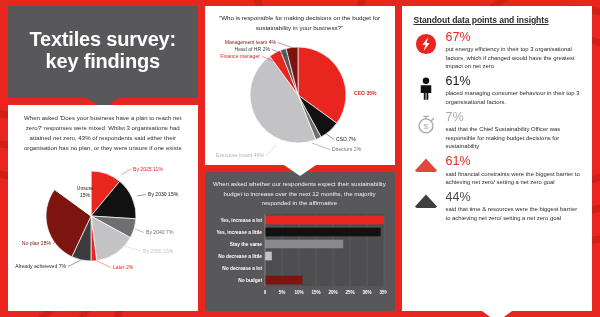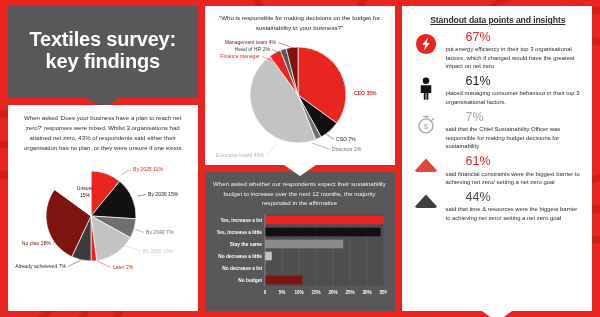--- a/index.html
+++ b/index.html
@@ -65,26 +65,26 @@
   .pie2-svg { position:absolute; left:50%; top:0; transform:translateX(-50%); }
 
   .bar-card { flex:1; background:#58585a; padding:7px 8px 5px 8px; display:flex; flex-direction:column; }
   .bar-intro { font-size:6.1px; line-height:1.6; color:#f2f2f2; text-align:center; margin-bottom:4px; }
   .bar-chart { flex:1; position:relative; }
 
   
   .right-card { flex:1; padding:9px 10px 4px 12px; }
   .right-title {
     font-size:8.6px; font-weight:bold; color:#2d2d2d; text-decoration:underline;
-    margin-bottom:6px; letter-spacing:-0.1px;text-align:center;
+    margin-bottom:6px; letter-spacing:-0.1px;
   }
   .insight { display:flex; gap:8px; margin-bottom:5px; align-items:flex-start; }
   .ins-icon { width:24px; min-width:24px; padding-top:2px; display:flex; justify-content:center; }
   .ins-body { flex:1; }
-  .ins-pct { font-size:12.5px; line-height:1.05; font-weight:normal; margin-bottom:1px;margin-left:20px; }
+  .ins-pct { font-size:12.5px; line-height:1.05; font-weight:normal; margin-bottom:1px; }
   .ins-txt { font-size:5.9px; line-height:1.42; color:#2b2b2b; }
   .bottom-notch { position:relative; }
   .bottom-notch::after {
     content:""; position:absolute; left:50%; bottom:-11px; transform:translateX(-50%);
     width:0; height:0; border-left:15px solid transparent; border-right:15px solid transparent;
     border-top:11px solid #fff;
   }
 </style>
 </head>
 <body>

